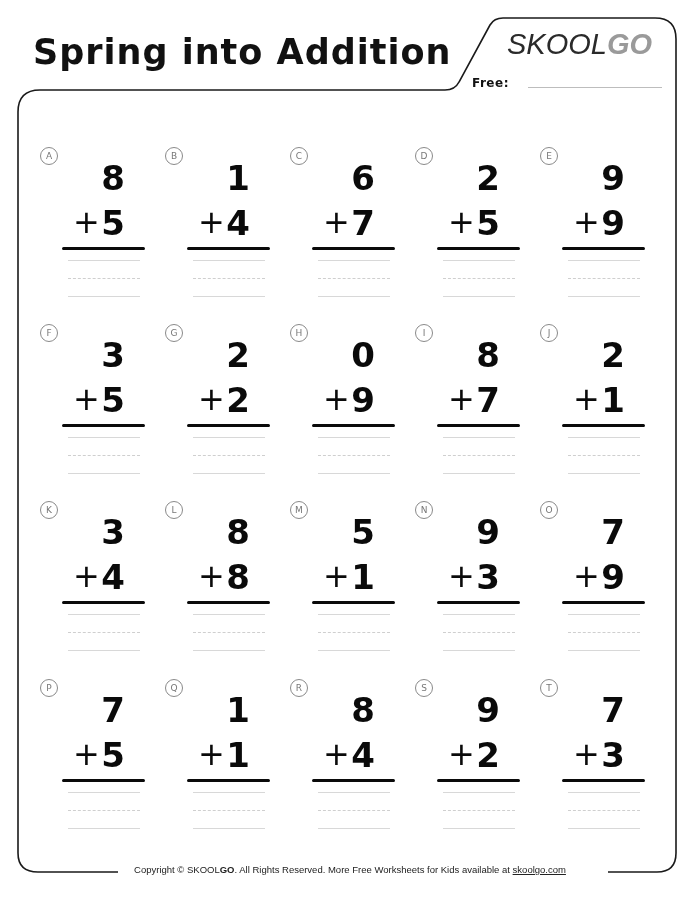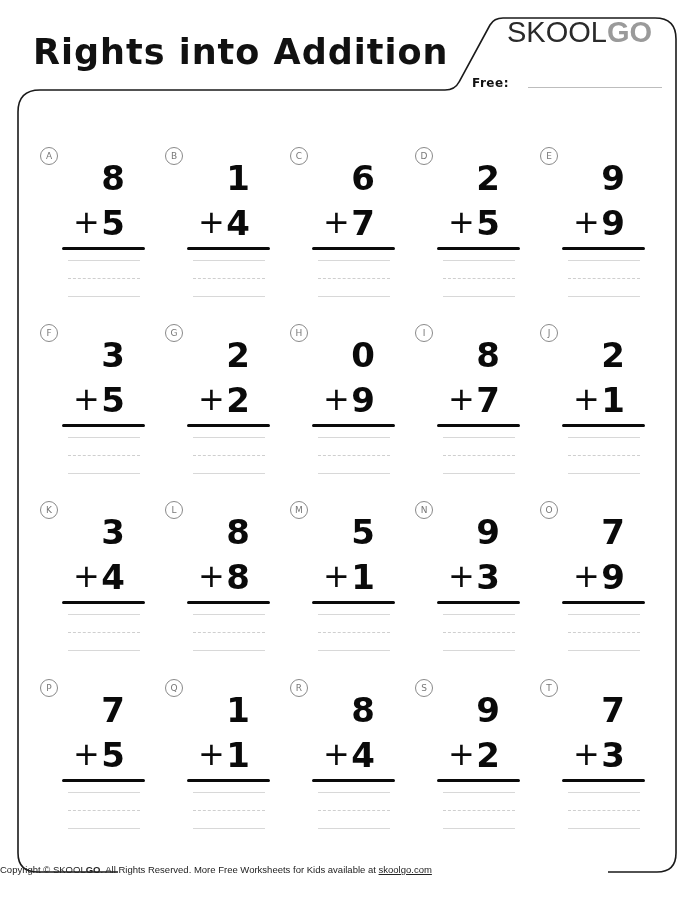--- a/index.html
+++ b/index.html
@@ -1,22 +1,22 @@
 <!DOCTYPE html>
 <html><head>
 <meta charset="utf-8">
 <style>
   html, body { margin:0; padding:0; background:#ffffff; }
   body { width:700px; height:906px; position:relative; overflow:hidden;
          font-family:"DejaVu Sans", sans-serif; color:#111; }
   .title { position:absolute; left:33px; top:32px; font-size:35px; font-weight:bold;
            letter-spacing:1px; color:#111; white-space:nowrap; }
   .frame { position:absolute; left:0; top:0; width:700px; height:906px; pointer-events:none; }
-  .logo { position:absolute; left:507px; top:16px; font-size:29px; font-weight:normal;
-          letter-spacing:0px; color:#2a2a2a; font-family:"Liberation Sans", sans-serif; }
+  .logo { position:absolute; left:507px; top:28px; font-size:29px; font-weight:normal;
+          letter-spacing:0px; color:#2a2a2a; font-family:"Liberation Sans", sans-serif;font-style:italic; }
   .logo .go { color:#9a9a9a; font-weight:bold; }
   .name-label { position:absolute; left:472px; top:76px; font-size:12px; font-weight:bold;
                 letter-spacing:0.5px; color:#111; }
   .name-line { position:absolute; left:528px; top:87px; width:134px; height:0;
                border-top:1px solid #bdbdbd; }
   .grid { position:absolute; left:30px; top:140px; width:640px; height:700px; }
   .problem { position:absolute; width:100px; height:170px; }
   .badge { position:absolute; left:0; top:7px; width:16px; height:16px; border:1px solid #8a8a8a;
            border-radius:50%; font-size:9px; line-height:16px; text-align:center; color:#777;
            font-family:"DejaVu Sans", sans-serif; }
@@ -24,29 +24,29 @@
              line-height:40px; color:#0a0a0a; }
   .plus { position:absolute; left:33px; top:62px; font-size:32px; line-height:40px; color:#0a0a0a; }
   .bot-num { position:absolute; right:15px; top:63px; font-size:34px; font-weight:bold;
              line-height:40px; color:#0a0a0a; }
   .sum-line { position:absolute; left:22px; top:107px; width:83px; height:0;
               border-top:3px solid #0a0a0a; border-radius:2px; }
   .guide { position:absolute; left:28px; width:72px; height:0; }
   .g1 { top:120px; border-top:1px solid #d8d8d8; }
   .g2 { top:138px; border-top:1px dashed #cfcfcf; }
   .g3 { top:156px; border-top:1px solid #d8d8d8; }
-  .footer { position:absolute; left:0; top:864px; width:700px; text-align:left;
+  .footer { position:absolute; left:0; top:864px; width:700px; text-align:center;
             font-family:"Liberation Sans", sans-serif; font-size:9.5px; color:#222; }
   .footer b { font-weight:bold; }
   .footer u { text-decoration:underline; }
 </style>
 </head>
 <body>
 
-<div class="title">Rights into Addition</div>
+<div class="title">Spring into Addition</div>
 
 <svg class="frame" viewBox="0 0 700 906" xmlns="http://www.w3.org/2000/svg">
   <path d="M 40 90 L 445 90 Q 455 90 459 82 L 490 25 Q 494 18 503 18 L 655 18 Q 676 18 676 39 L 676 853 Q 676 872 657 872 L 608 872" fill="none" stroke="#1a1a1a" stroke-width="1.6"></path>
   <path d="M 40 90 Q 18 90 18 112 L 18 853 Q 18 872 38 872 L 118 872" fill="none" stroke="#1a1a1a" stroke-width="1.6"></path>
 </svg>
 
 <div class="logo"><span>SKOOL</span><span class="go">GO</span></div>
 
 <div class="name-label">Free:</div>
 <div class="name-line"></div>

